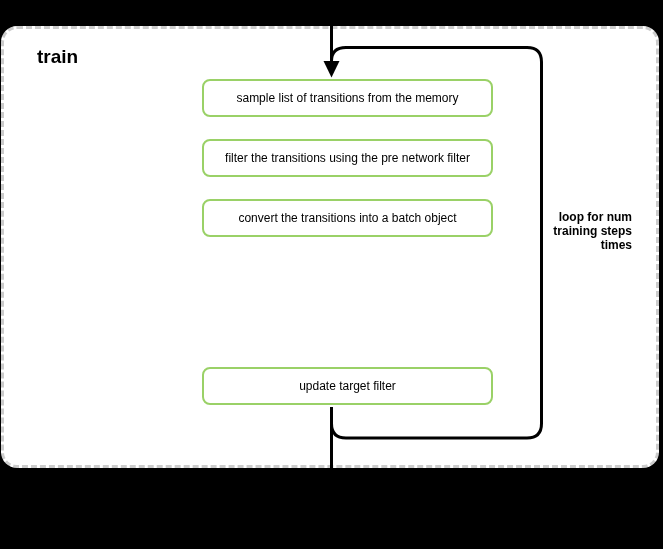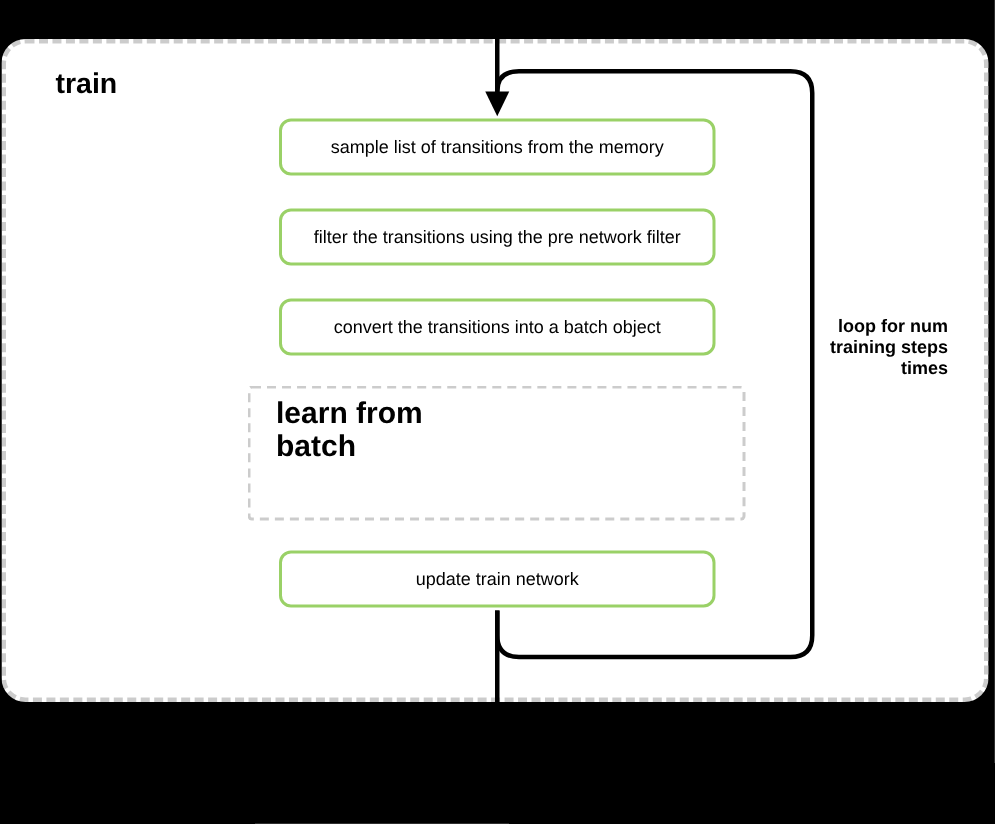--- a/index.html
+++ b/index.html
@@ -30,21 +30,21 @@
   .frame-title {
     position: absolute;
     left: 37px;
     top: 47px;
     font-size: 19px;
     font-weight: bold;
     line-height: 20px;
   }
   .step {
     position: absolute;
-    left: 186px;
+    left: 202px;
     width: 291px;
     height: 38px;
     box-sizing: border-box;
     background: #fff;
     border: 2.5px solid var(--step-border, #9ad167);
     border-radius: 8px;
     display: flex;
     align-items: center;
     justify-content: center;
     font-size: 12px;
@@ -116,26 +116,23 @@
   </div>
 
   <div class="step step-3">
     <span>convert the transitions into a batch object</span>
   </div>
 
   <div class="step step-2">
     <span>filter the transitions using the pre network filter</span>
   </div>
 
-  <div class="subprocess">
-    <div class="subprocess-label">learn from batch</div>
-  </div>
 
   <div class="step step-4">
-    <span>update train network</span>
+    <span>update target filter</span>
   </div>
 
   <div class="loop-label">loop for num training steps times</div>
 
   <svg class="lines" viewBox="0 0 663 549">
     <line class="stroke" x1="331.5" y1="0" x2="331.5" y2="63"></line>
     <polygon class="fill" points="331.5,77.5 323.5,61 339.5,61"></polygon>
     <path class="stroke" d="M 331.5 64 L 331.5 61 Q 331.5 47.5 346 47.5 L 527 47.5 Q 541.5 47.5 541.5 62 L 541.5 423.5 Q 541.5 438 527 438 L 346 438 Q 331.5 438 331.5 423.5 L 331.5 407" stroke-linejoin="round"></path>
     <line class="stroke" x1="331.5" y1="407" x2="331.5" y2="510"></line>
   </svg>

